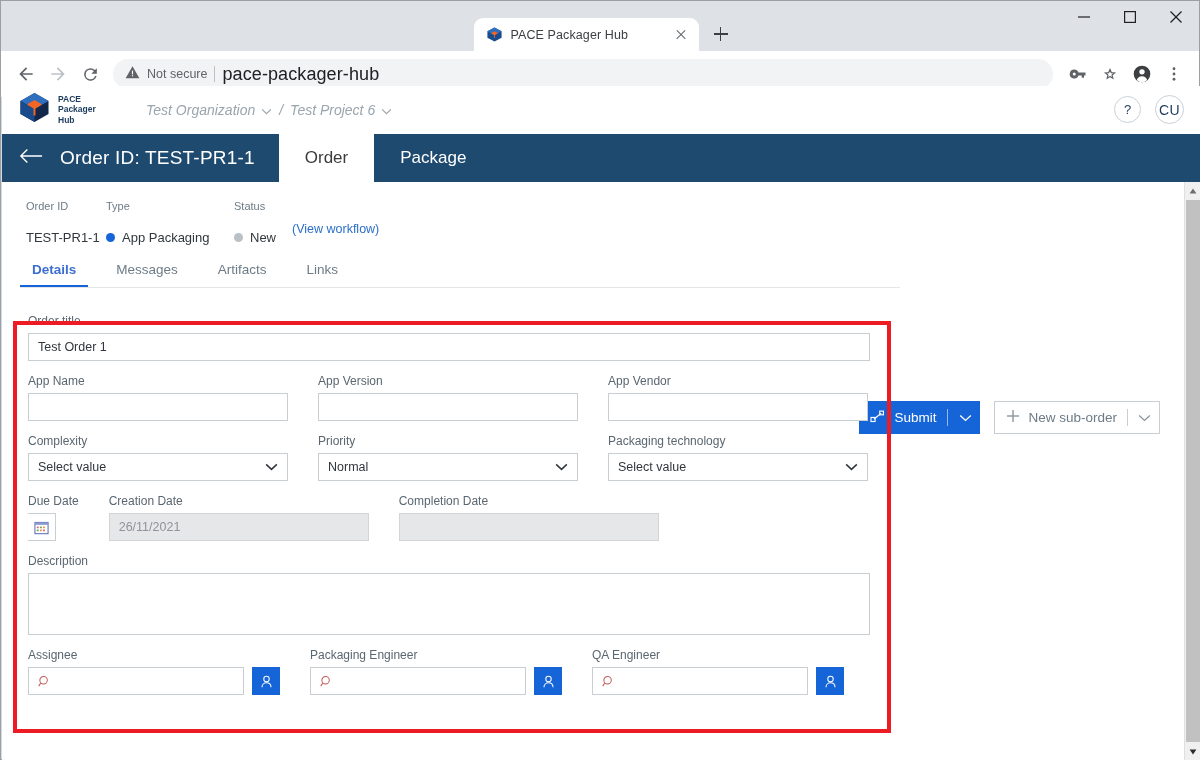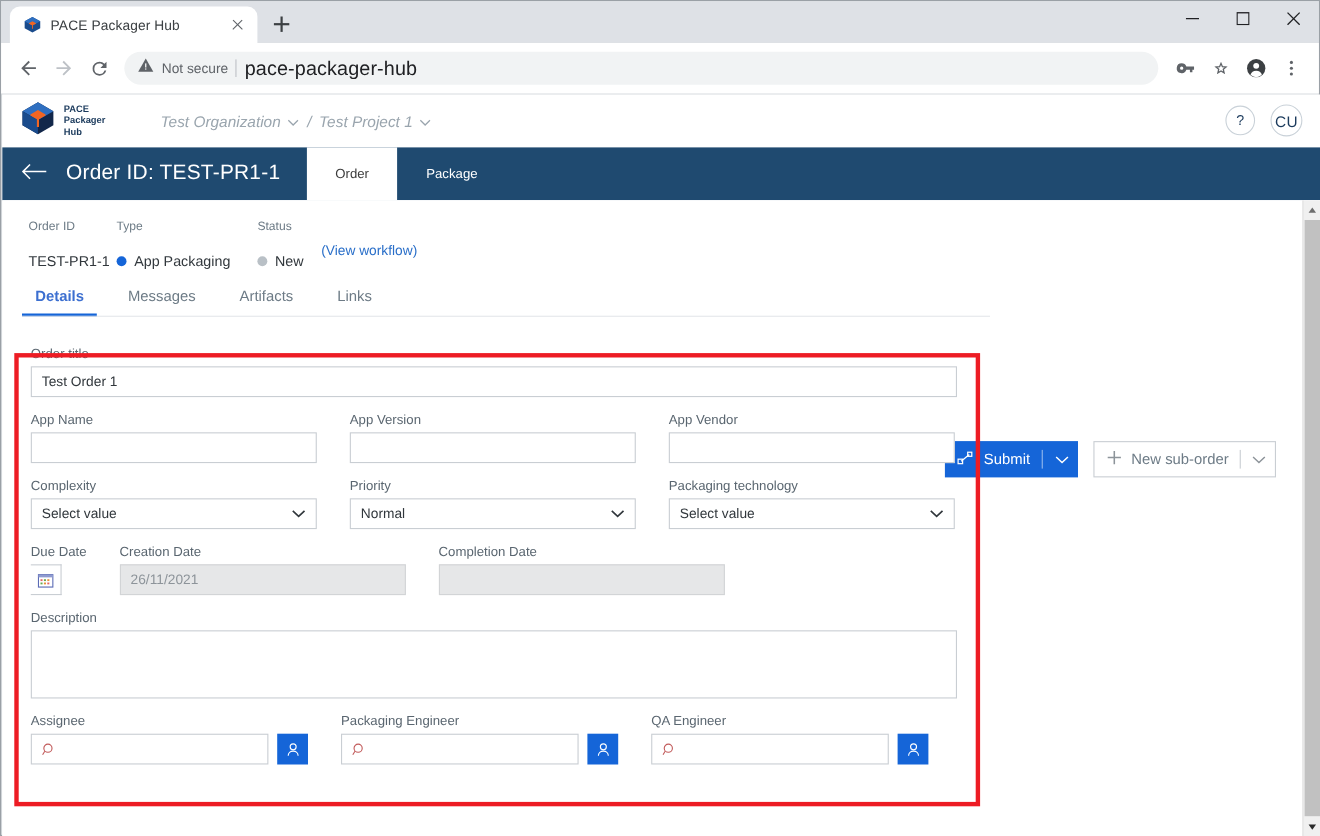--- a/index.html
+++ b/index.html
@@ -8,21 +8,21 @@
     width:1200px; height:760px;
     font-family:"Liberation Sans", sans-serif;
     background:#ffffff;
     overflow:hidden;
     -webkit-font-smoothing:antialiased;
   }
 
   
   #browser { width:1200px; height:760px; position:relative; background:#d6dade; border:1px solid #9aa0a6; }
 
-  .titlebar { height:38px; background:#dee1e6; position:relative; display:flex; align-items:flex-end; }
+  .titlebar { height:50px; background:#dee1e6; position:relative; display:flex; align-items:flex-end;justify-content:center; }
   .tabstrip { display:flex; align-items:flex-end; padding-left:8px; height:38px; }
   .btab {
     height:33px; width:225px; background:#ffffff; border-radius:9px 9px 0 0;
     display:flex; align-items:center; padding:0 8px 0 12px; position:relative; gap:8px;
   }
   .btab .favicon { width:17px; height:17px; flex:0 0 17px; position:relative; }
   .btab .tabtitle {
     font-size:12.5px; color:#3c4043; white-space:nowrap; overflow:hidden;
     text-overflow:ellipsis; flex:1; letter-spacing:.1px;
   }
@@ -72,21 +72,21 @@
     display:flex; align-items:center; justify-content:center;
     font-size:13px; color:#1b3a5c; background:#fff;
   }
   .avatar { width:29px; height:29px; font-size:14px; letter-spacing:.3px; }
 
   .orderbar { height:48px; background:#1f4a70; display:flex; align-items:stretch; }
   .backbtn { width:58px; display:flex; align-items:center; justify-content:center; }
   .orderid { color:#ffffff; font-size:19px; display:flex; align-items:center; padding-right:24px; letter-spacing:.2px; }
   .topTab {
     display:flex; align-items:center; justify-content:center; padding:0 26px;
-    font-size:12px; color:#ffffff; cursor:default;
+    font-size:17px; color:#ffffff; cursor:default;
   }
   .topTab.active { background:#ffffff; color:#3b3b3b; }
 
   .content { position:relative; background:#fff; height:578px; overflow:hidden; }
 
   .meta { display:flex; align-items:flex-start; padding:18px 0 0 24px; }
   .metacol { margin-right:0; }
   .metalabel { font-size:11px; color:#6d7b86; margin-bottom:18px; }
   .metaval { font-size:13px; color:#31373c; display:flex; align-items:center; gap:7px; }
   .dot { width:9px; height:9px; border-radius:50%; display:inline-block; }
@@ -273,21 +273,21 @@
         <span class="crumb">
           <span>Test Organization</span>
           <span>
             <svg width="11" height="7" viewBox="0 0 12 8">
                 <path d="M1 1.5 L6 6.5 L11 1.5" fill="none" stroke="#9aa5ae" stroke-width="1.3"></path>
               </svg>
           </span>
         </span>
         <span class="crumb-sep">/</span>
         <span class="crumb">
-          <span>Test Project 1</span>
+          <span>Test Project 6</span>
           <span>
             <svg width="11" height="7" viewBox="0 0 12 8">
                 <path d="M1 1.5 L6 6.5 L11 1.5" fill="none" stroke="#9aa5ae" stroke-width="1.3"></path>
               </svg>
           </span>
         </span>
       </div>
       <div class="hdr-right">
         <div class="circbtn">?</div>
         <div class="circbtn avatar">CU</div>

